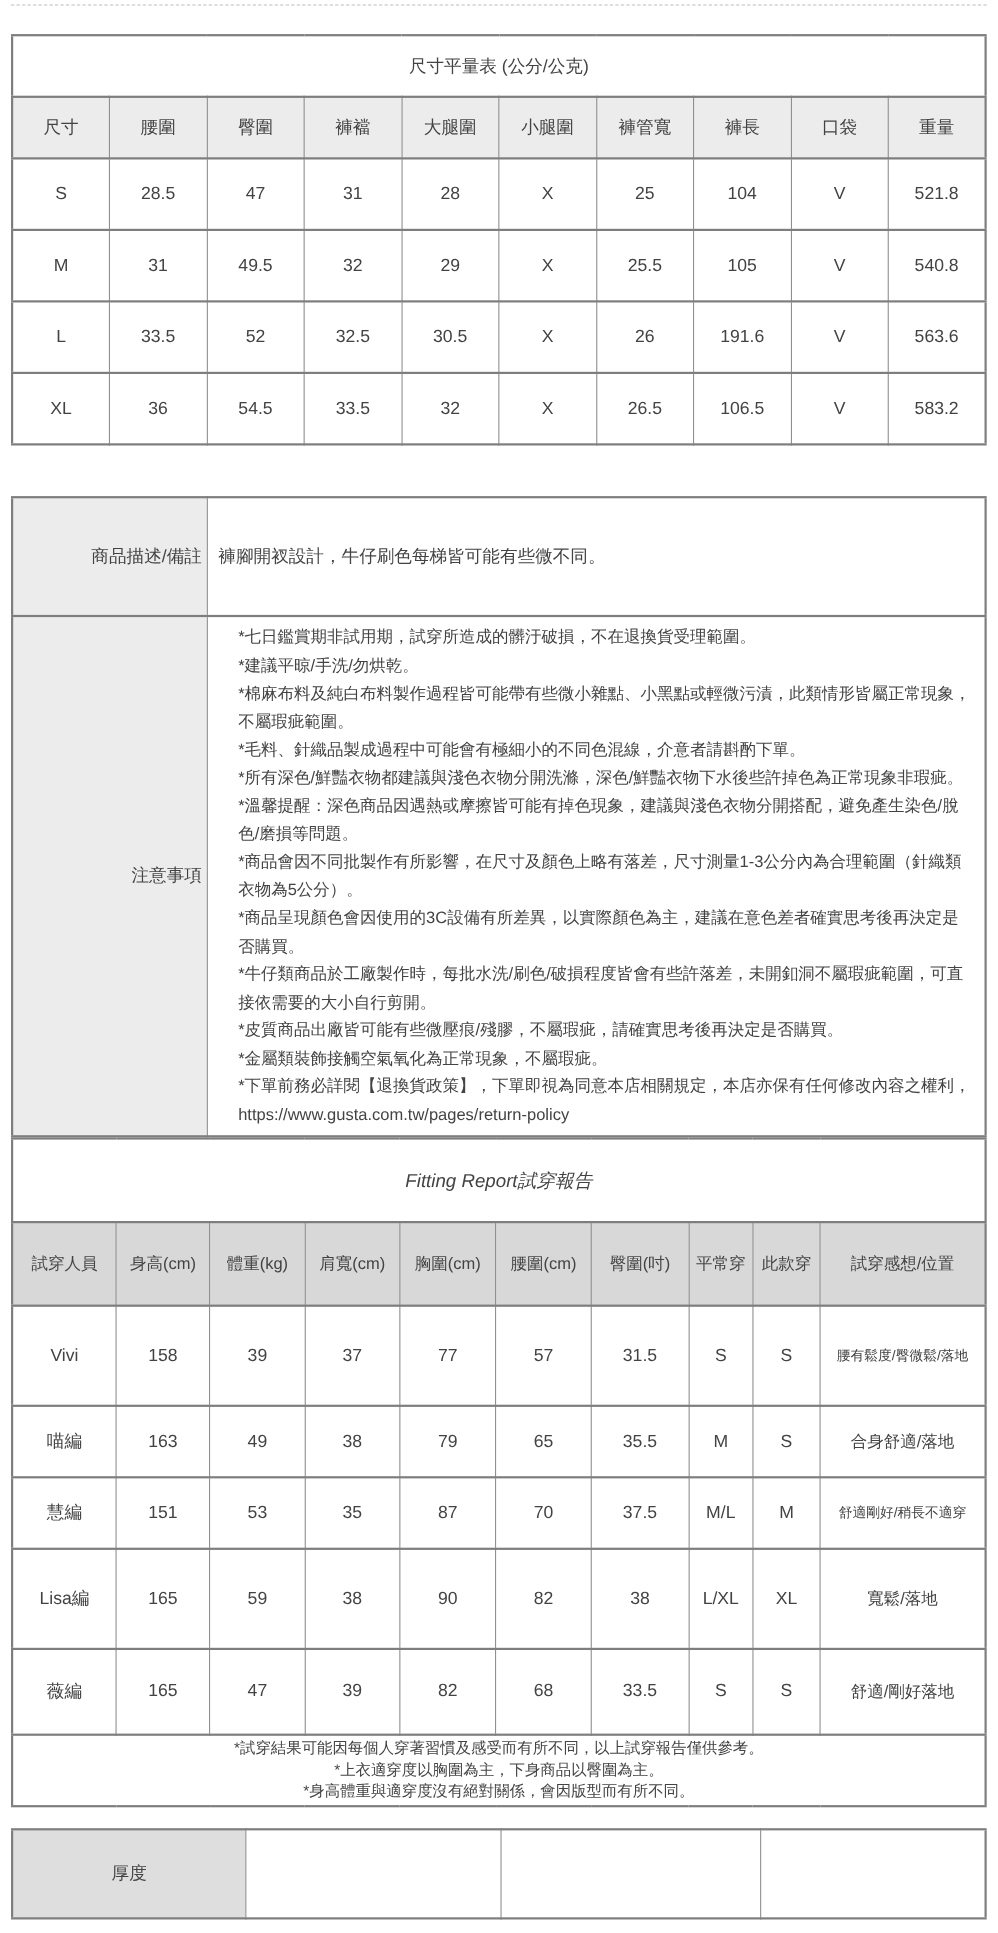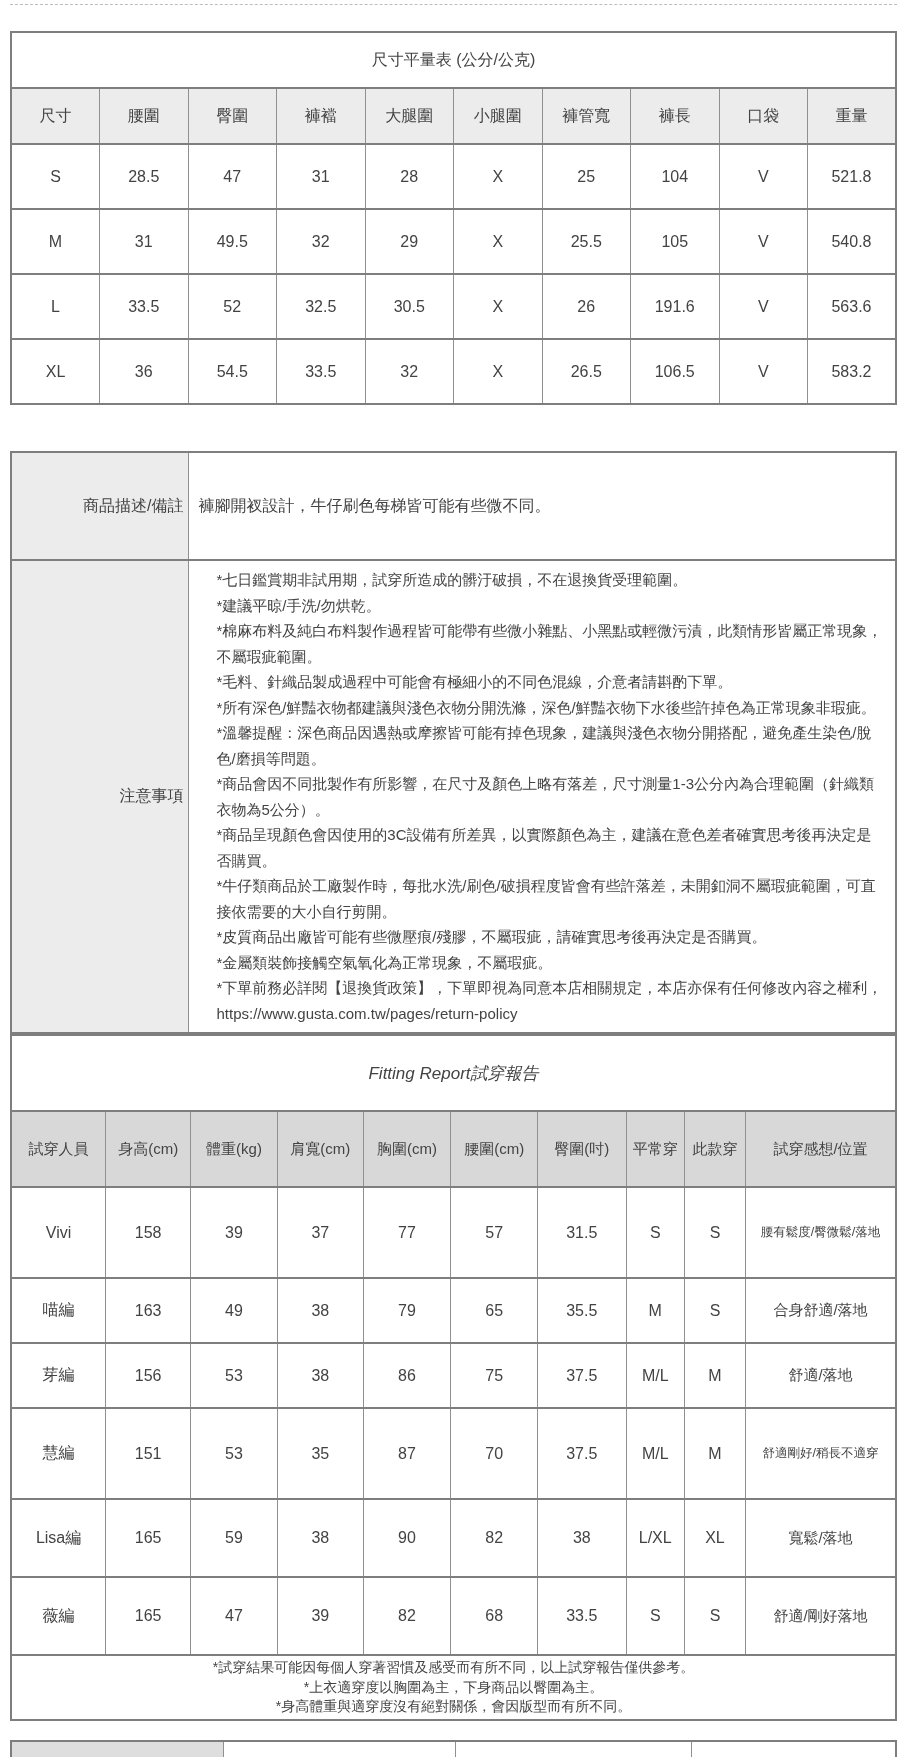--- a/index.html
+++ b/index.html
@@ -226,32 +226,20 @@
           <td>49</td>
           <td>38</td>
           <td>79</td>
           <td>65</td>
           <td>35.5</td>
           <td>M</td>
           <td>S</td>
           <td class="comment">合身舒適/落地</td>
         </tr>
         <tr>
-          <td>芽編</td>
-          <td>156</td>
-          <td>53</td>
-          <td>38</td>
-          <td>86</td>
-          <td>75</td>
-          <td>37.5</td>
-          <td>M/L</td>
-          <td>M</td>
-          <td class="comment">舒適/落地</td>
-        </tr>
-        <tr>
           <td>慧編</td>
           <td>151</td>
           <td>53</td>
           <td>35</td>
           <td>87</td>
           <td>70</td>
           <td>37.5</td>
           <td>M/L</td>
           <td>M</td>
           <td class="comment small">舒適剛好/稍長不適穿</td>

